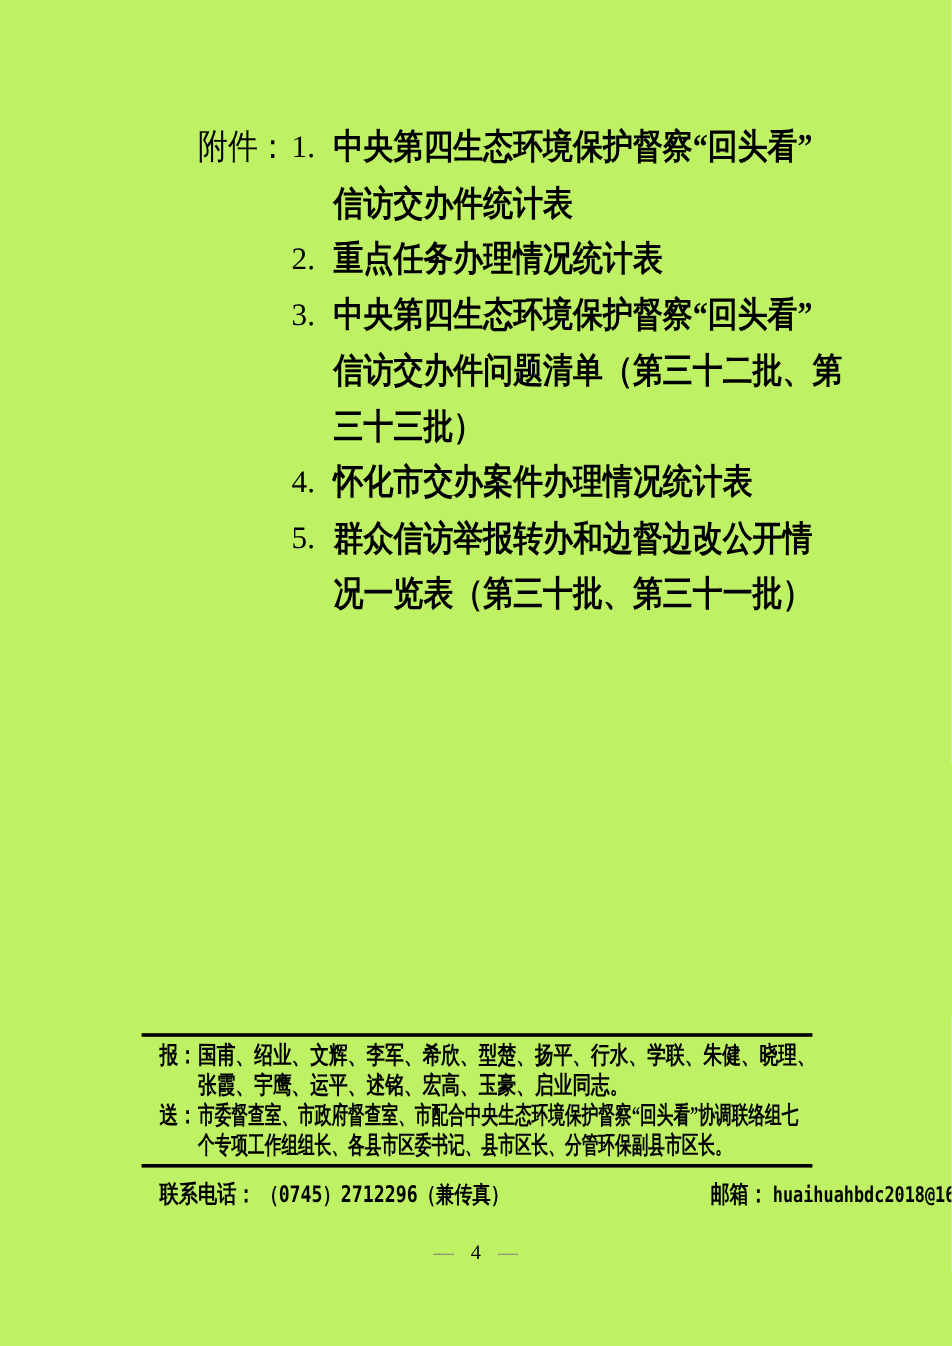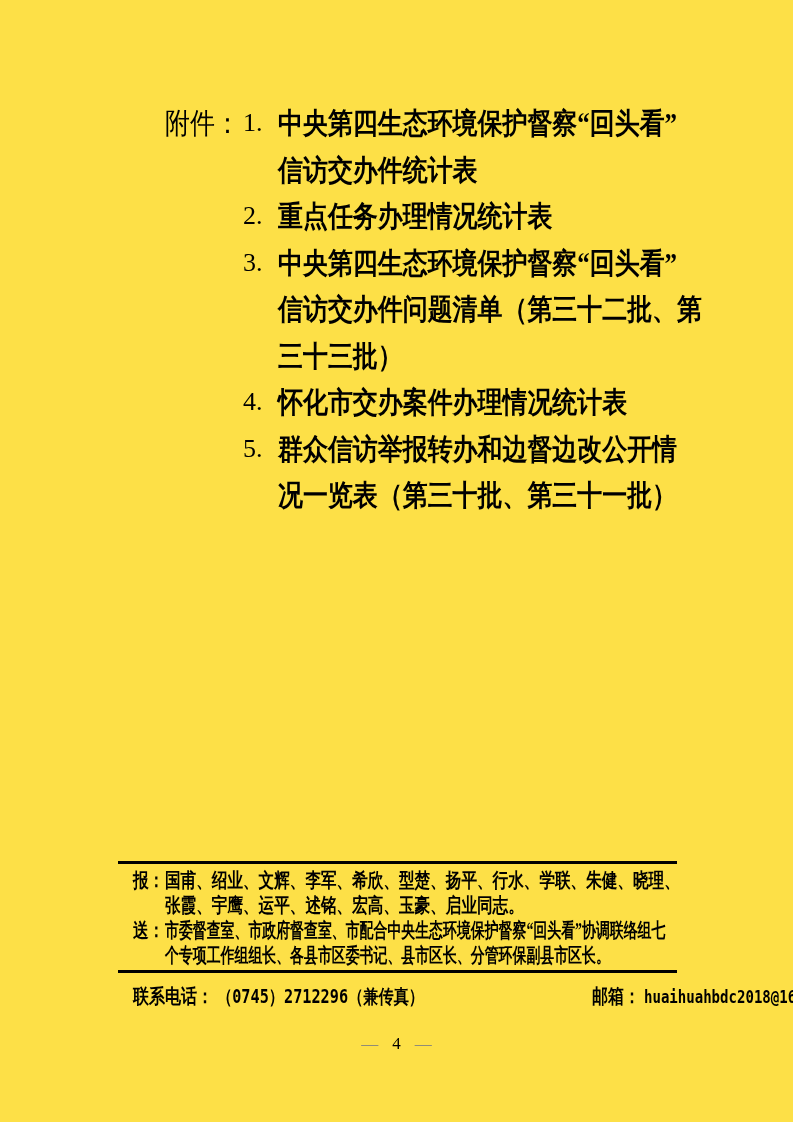--- a/index.html
+++ b/index.html
@@ -2,21 +2,21 @@
 <html><head>
 <meta charset="utf-8">
 <style>
   * { margin: 0; padding: 0; box-sizing: border-box; }
   html, body { background: #e8e8e8; }
   .page {
     position: relative;
     width: 793px;
     height: 1122px;
     margin: 0 auto;
-    background: #fde047;
+    background: #bef264;
     overflow: hidden;
     font-family: "Liberation Serif", "DejaVu Serif", serif;
     color: #000;
   }
 
   
   .attachments { position: absolute; left: 0; top: 100px; width: 793px; }
   .att-label {
     position: absolute; left: 165px; top: 0;
     font-size: 29px; line-height: 46.5px; white-space: nowrap;

